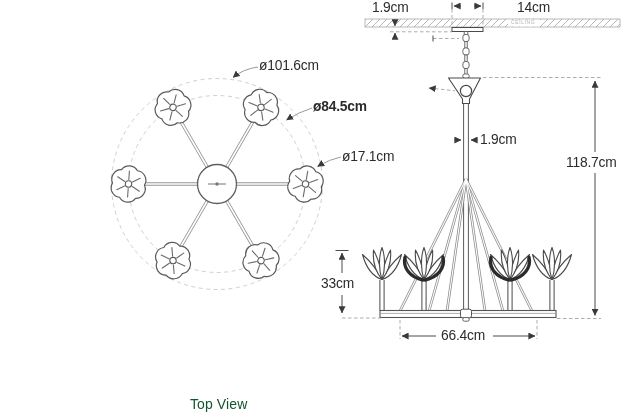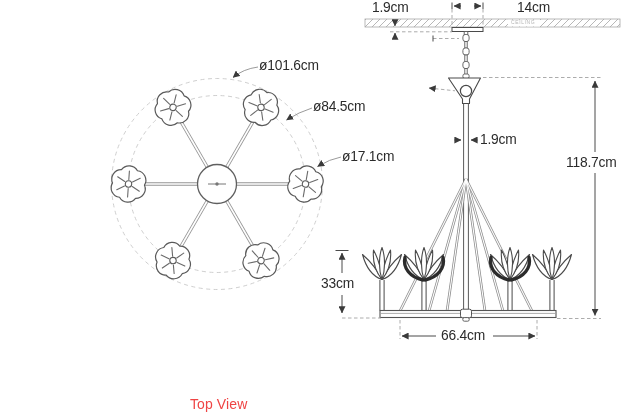--- a/index.html
+++ b/index.html
@@ -2,21 +2,21 @@
 <html><head>
 <meta charset="utf-8">
 <style>
   html,body{margin:0;padding:0;background:#ffffff;}
   .canvas{
     position:relative;width:634px;height:412px;background:#ffffff;overflow:hidden;
     font-family:"Liberation Sans", sans-serif;color:#2b2b2b;
   }
   .lbl{position:absolute;font-size:13.8px;letter-spacing:-0.2px;white-space:nowrap;line-height:1;}
   .chain-lbl{position:absolute;left:388px;top:36px;width:64px;text-align:center;font-size:13.8px;line-height:15px;letter-spacing:-0.2px;}
-  .caption{position:absolute;font-size:14px;color:#ef4444;letter-spacing:0.1px;}
+  .caption{position:absolute;font-size:14px;color:#14532d;letter-spacing:0.1px;}
   .ceiling-txt{position:absolute;font-size:5px;color:#b5b5b5;letter-spacing:0.6px;line-height:1;}
   svg{position:absolute;left:0;top:0;}
 </style>
 </head>
 <body>
 
 <div class="canvas">
 
 <svg width="634" height="412" viewBox="0 0 634 412">
   <defs>
@@ -202,18 +202,18 @@
 
 
 <div class="ceiling-txt" style="left:511px;top:20px;">CEILING</div>
 
 <div class="lbl" style="left:480px;top:133px;">1.9cm</div>
 <div class="lbl" style="left:566px;top:156px;">118.7cm</div>
 <div class="lbl" style="left:321px;top:277px;">33cm</div>
 <div class="lbl" style="left:441px;top:329px;">66.4cm</div>
 
 <div class="lbl" style="left:259px;top:59px;">ø101.6cm</div>
-<div class="lbl" style="left:313px;top:100px;">ø84.5cm</div>
+<div class="lbl" style="left:313px;top:100px;font-weight:bold;">ø84.5cm</div>
 <div class="lbl" style="left:342px;top:150px;">ø17.1cm</div>
 
 <div class="caption" style="left:190px;top:396px;">Top View</div>
 
 </div>
 
 </body></html>

